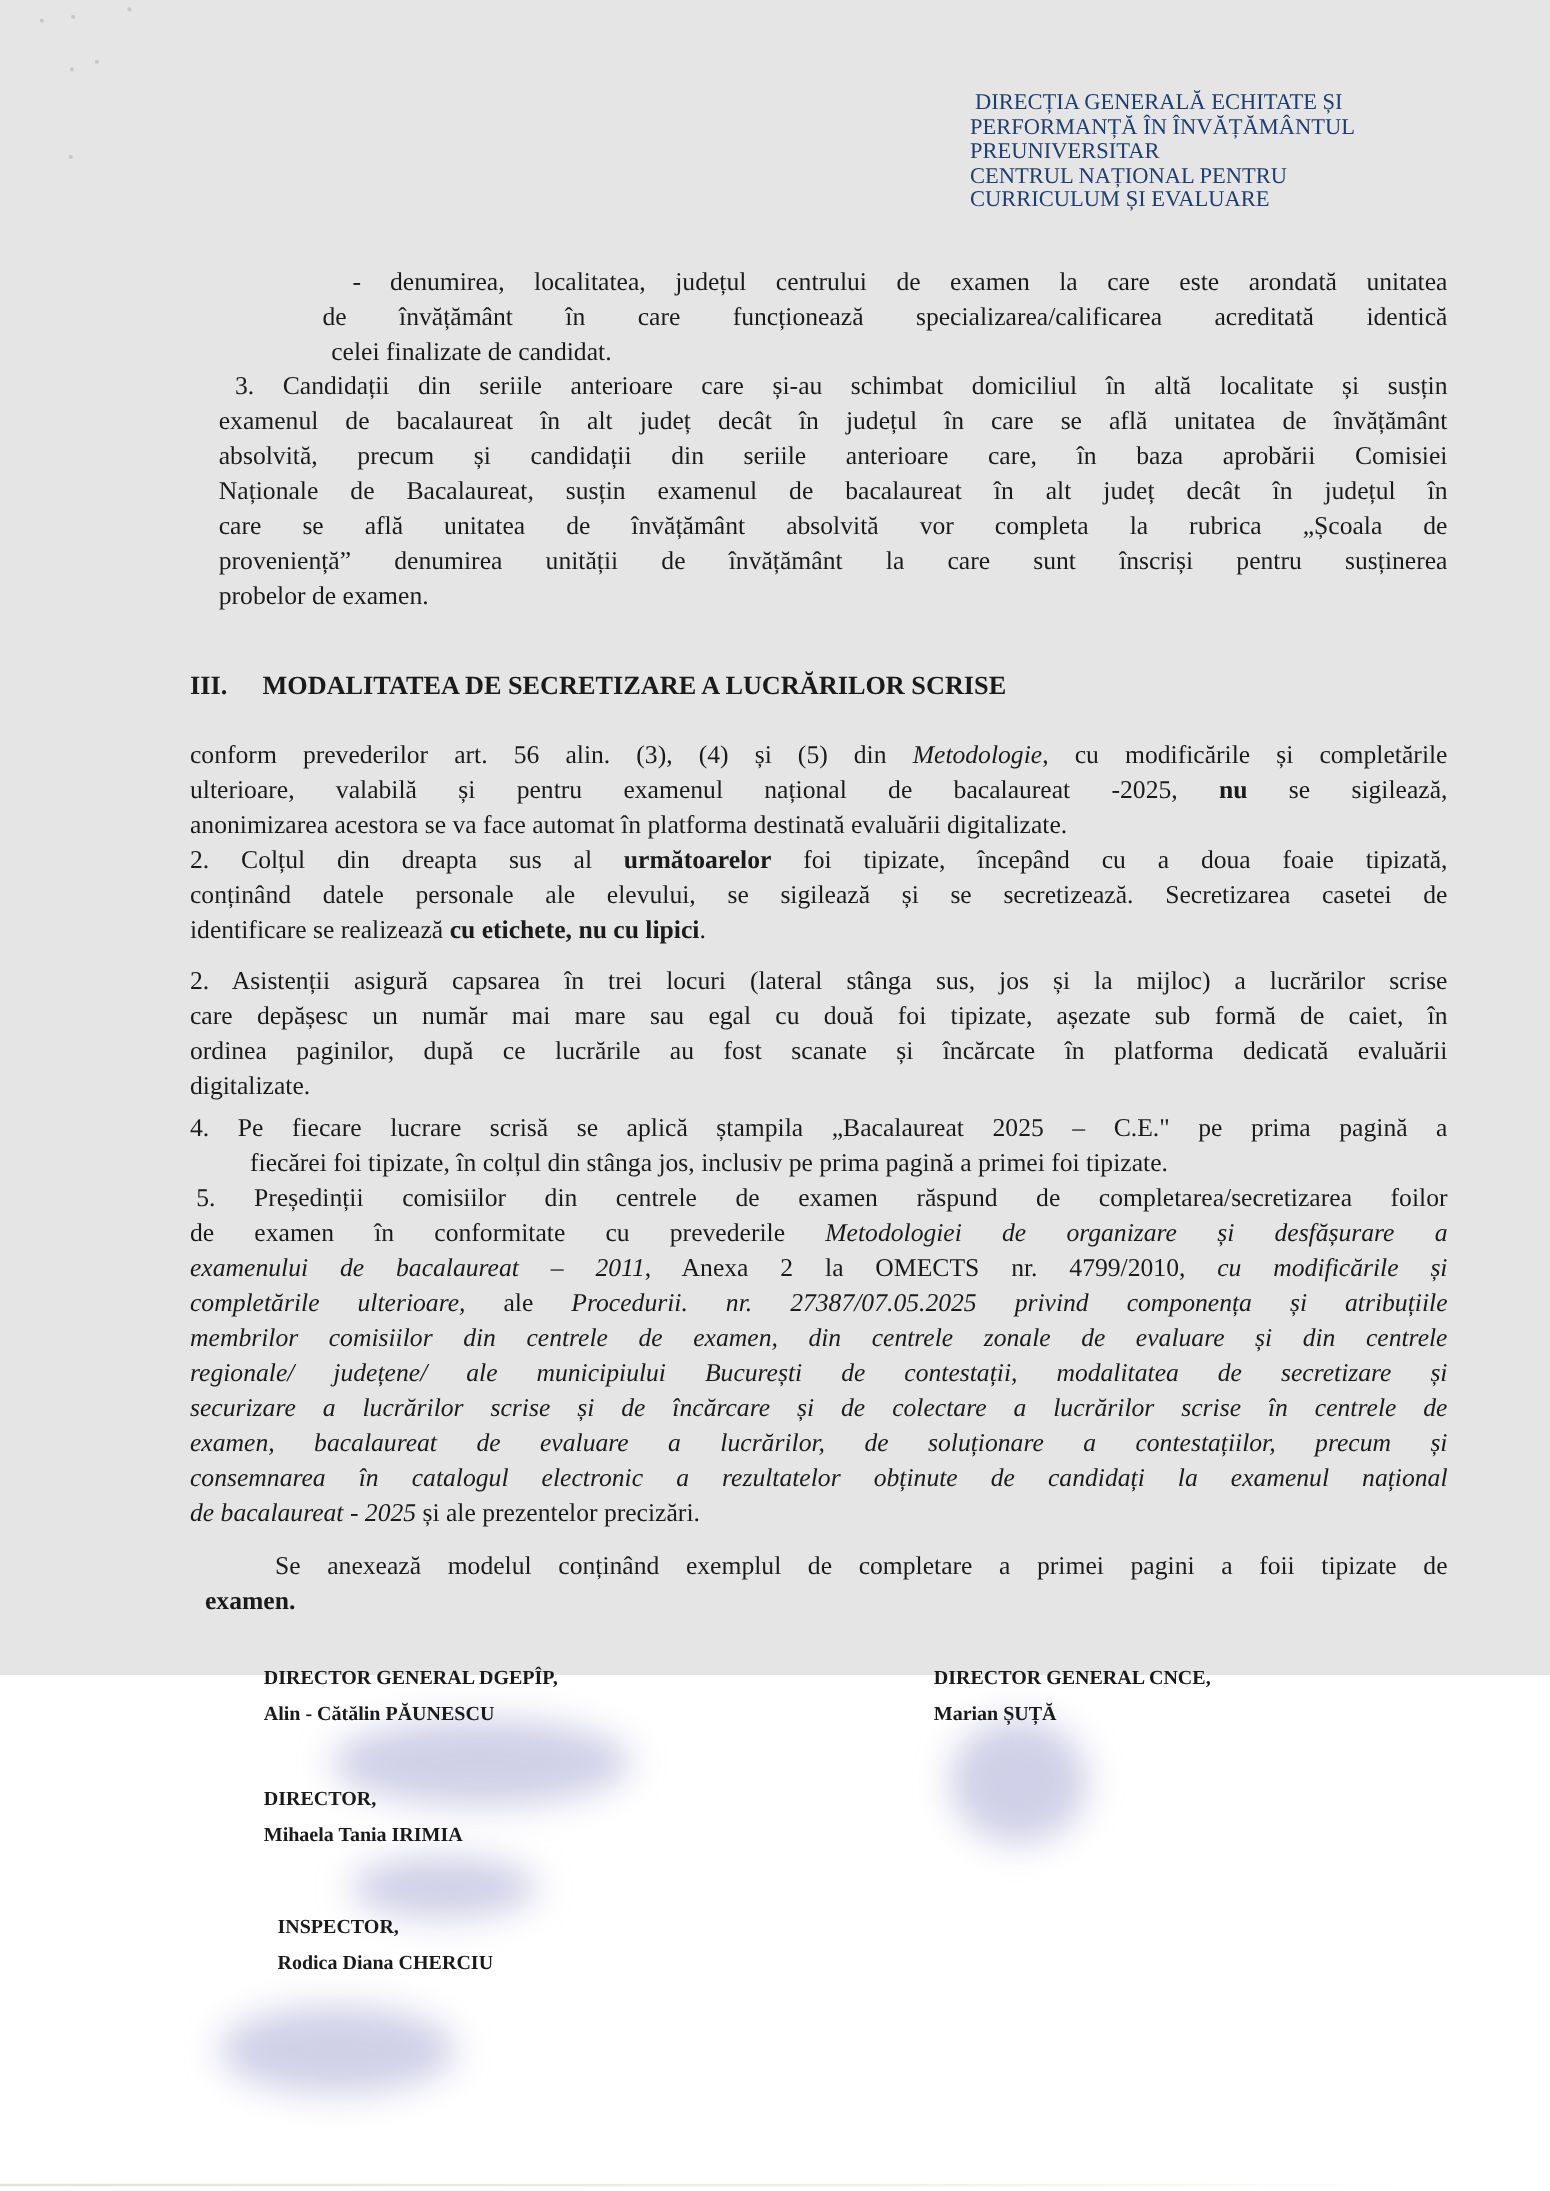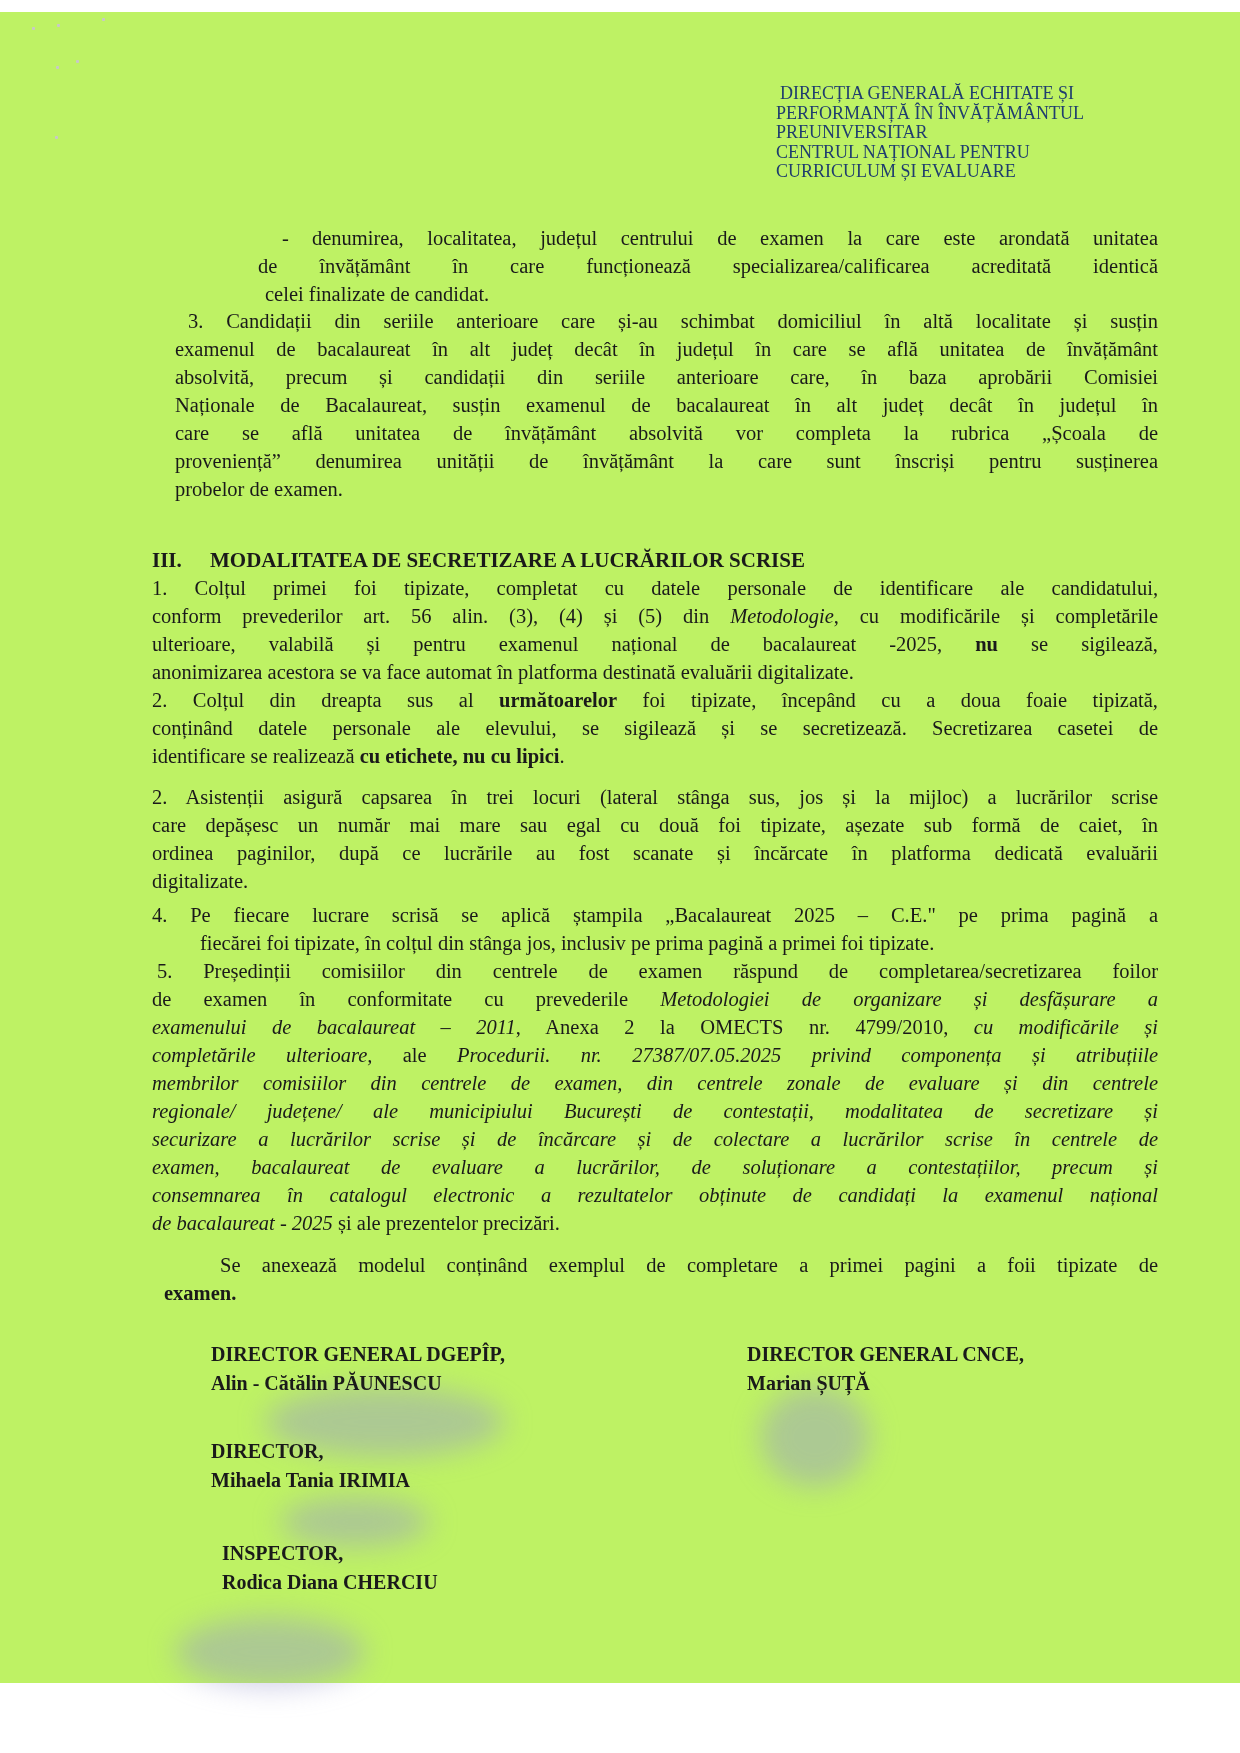--- a/index.html
+++ b/index.html
@@ -1,37 +1,37 @@
 <!DOCTYPE html>
 <html><head>
 <meta charset="utf-8">
 <style>
   html, body { margin: 0; padding: 0; background: #ffffff; }
   body { width: 1240px; height: 1753px; position: relative; overflow: hidden;
          font-family: "Liberation Serif", "DejaVu Serif", serif; color: #1a1a1a; }
-  .page { position: absolute; left: 0; top: 12px; width: 1240px; height: 1671px; background: #bef264; }
+  .page { position: absolute; left: 0; top: 0; width: 1240px; height: 1340px; background: #e5e5e5; }
 
   
   .header { position: absolute; left: 776px; top: 72px; color: #1f3d6e;
             font-family: "Liberation Serif", "DejaVu Serif", serif; font-size: 18px; line-height: 19.5px; }
   .header .hl { display: block; white-space: nowrap; }
   .header .hl.first { padding-left: 4px; }
 
   
   .ln { position: absolute; font-size: 20.5px; line-height: 26px; white-space: nowrap;
         text-align: justify; text-align-last: justify; }
   .ln.last { text-align-last: left; }
   .ln b, .ln .b { font-weight: bold; }
   .ln i, .ln .it { font-style: italic; }
 
   .section-title { position: absolute; left: 152px; top: 535px; font-size: 21px; font-weight: bold;
                    line-height: 26px; white-space: nowrap; }
   .section-title .num { display: inline-block; width: 58px; }
 
-  .sig { position: absolute; font-size: 20px; font-weight: bold; line-height: 29px; white-space: nowrap; }
+  .sig { position: absolute; font-size: 16px; font-weight: bold; line-height: 29px; white-space: nowrap; }
   .sig .role, .sig .name { display: block; }
 
   
   .smudge { position: absolute; border-radius: 50%; filter: blur(14px);
             background: rgba(150, 150, 205, 0.45); }
 
   
   .speck { position: absolute; width: 3px; height: 3px; background: #c8c8c8; border-radius: 1px; }
   .bottom-edge { position: absolute; left: 0; top: 1747px; width: 1140px; height: 2px;
                  background: linear-gradient(90deg, #e4e4d4, #efefe0 60%, rgba(255,255,255,0)); }
@@ -66,21 +66,20 @@
   <div class="ln" style="left:175px;top:352px;width:983px;">absolvită, precum și candidații din seriile anterioare care, în baza aprobării Comisiei</div>
   <div class="ln" style="left:175px;top:380px;width:983px;">Naționale de Bacalaureat,  susțin examenul de bacalaureat în alt județ decât în județul în</div>
   <div class="ln" style="left:175px;top:408px;width:983px;">care se află unitatea de învățământ absolvită vor completa la rubrica „Școala de</div>
   <div class="ln" style="left:175px;top:436px;width:983px;">proveniență” denumirea unității de învățământ la care sunt înscriși pentru susținerea</div>
   <div class="ln last" style="left:175px;top:464px;">probelor de examen.</div>
 
   <div class="section-title">
     <span class="num">III.</span><span>MODALITATEA DE SECRETIZARE A LUCRĂRILOR SCRISE</span>
   </div>
 
-  <div class="ln" style="left:152px;top:563px;width:1006px;">1. Colțul primei foi tipizate, completat cu datele personale de identificare ale candidatului,</div>
   <div class="ln" style="left:152px;top:591px;width:1006px;">
     <span>conform prevederilor art. 56 alin. (3), (4) și (5) din </span><span class="it">Metodologie</span><span>, cu modificările și completările</span>
   </div>
   <div class="ln" style="left:152px;top:619px;width:1006px;">
     <span>ulterioare, valabilă și pentru examenul național de bacalaureat -2025, </span><span class="b">nu</span><span> se sigilează,</span>
   </div>
   <div class="ln last" style="left:152px;top:647px;">anonimizarea acestora se va face automat în platforma destinată evaluării digitalizate.</div>
 
   <div class="ln" style="left:152px;top:675px;width:1006px;">
     <span>2. Colțul din dreapta sus al </span><span class="b">următoarelor</span><span> foi tipizate, începând cu a doua foaie tipizată,</span>

